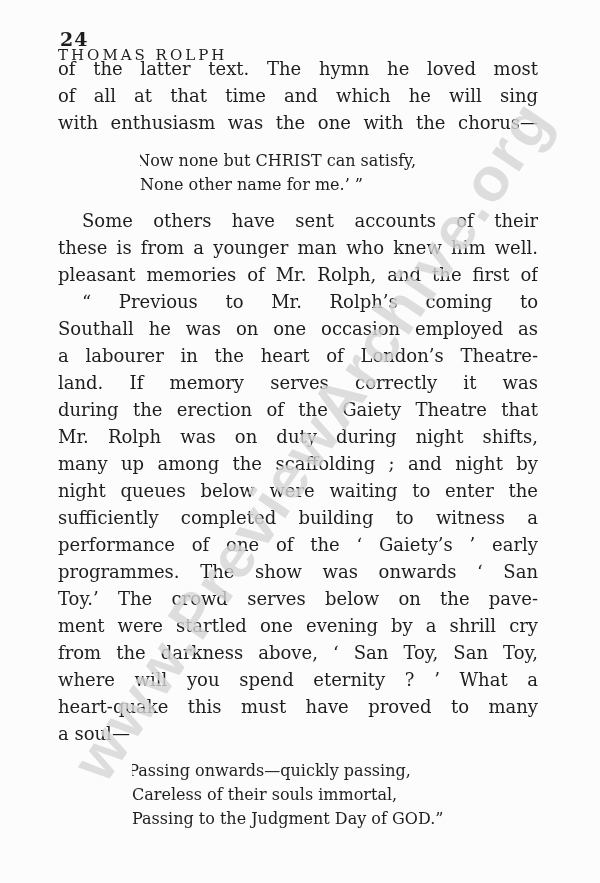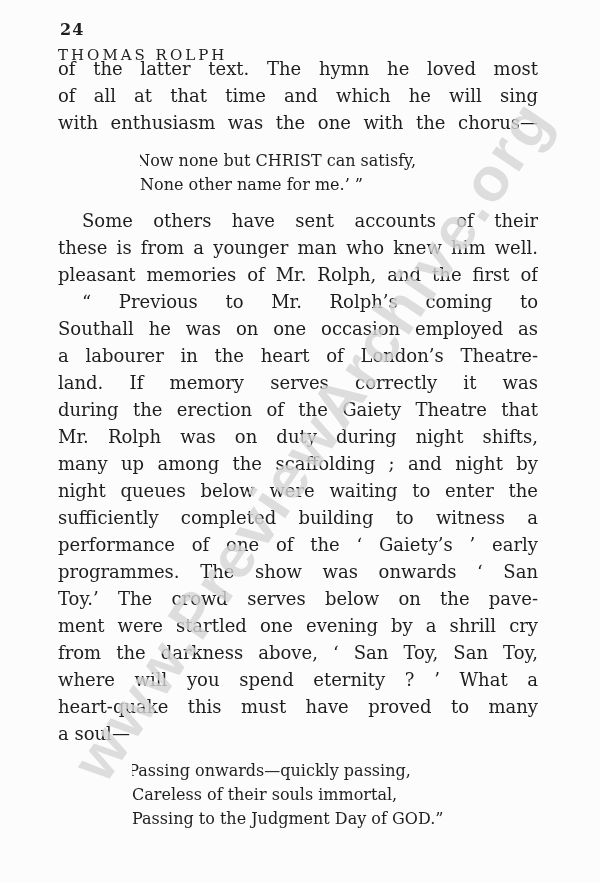--- a/index.html
+++ b/index.html
@@ -15,22 +15,22 @@
     background: #fcfcfc;
     color: #1e1e1e;
     overflow: hidden;
   }
   
   .page-header {
     position: absolute;
     left: 58px; top: 20px; width: 480px; height: 24px;
   }
   .page-number {
-    position: absolute; left: 2px; top: 0;
-    font-size: 16px; font-weight: bold; letter-spacing: 1px;
+    position: absolute; left: 2px; top: 8px;
+    font-size: 19px; font-weight: bold; letter-spacing: 1px;
   }
   .running-title {
     position: absolute; left: 0; right: 0; top: 2px;
     text-align: left;
     font-size: 15px; letter-spacing: 3px; font-weight: 500; margin-top: 24px;
   }
   
   .textblock {
     position: absolute; left: 58px; top: 55px; width: 480px;
   }

